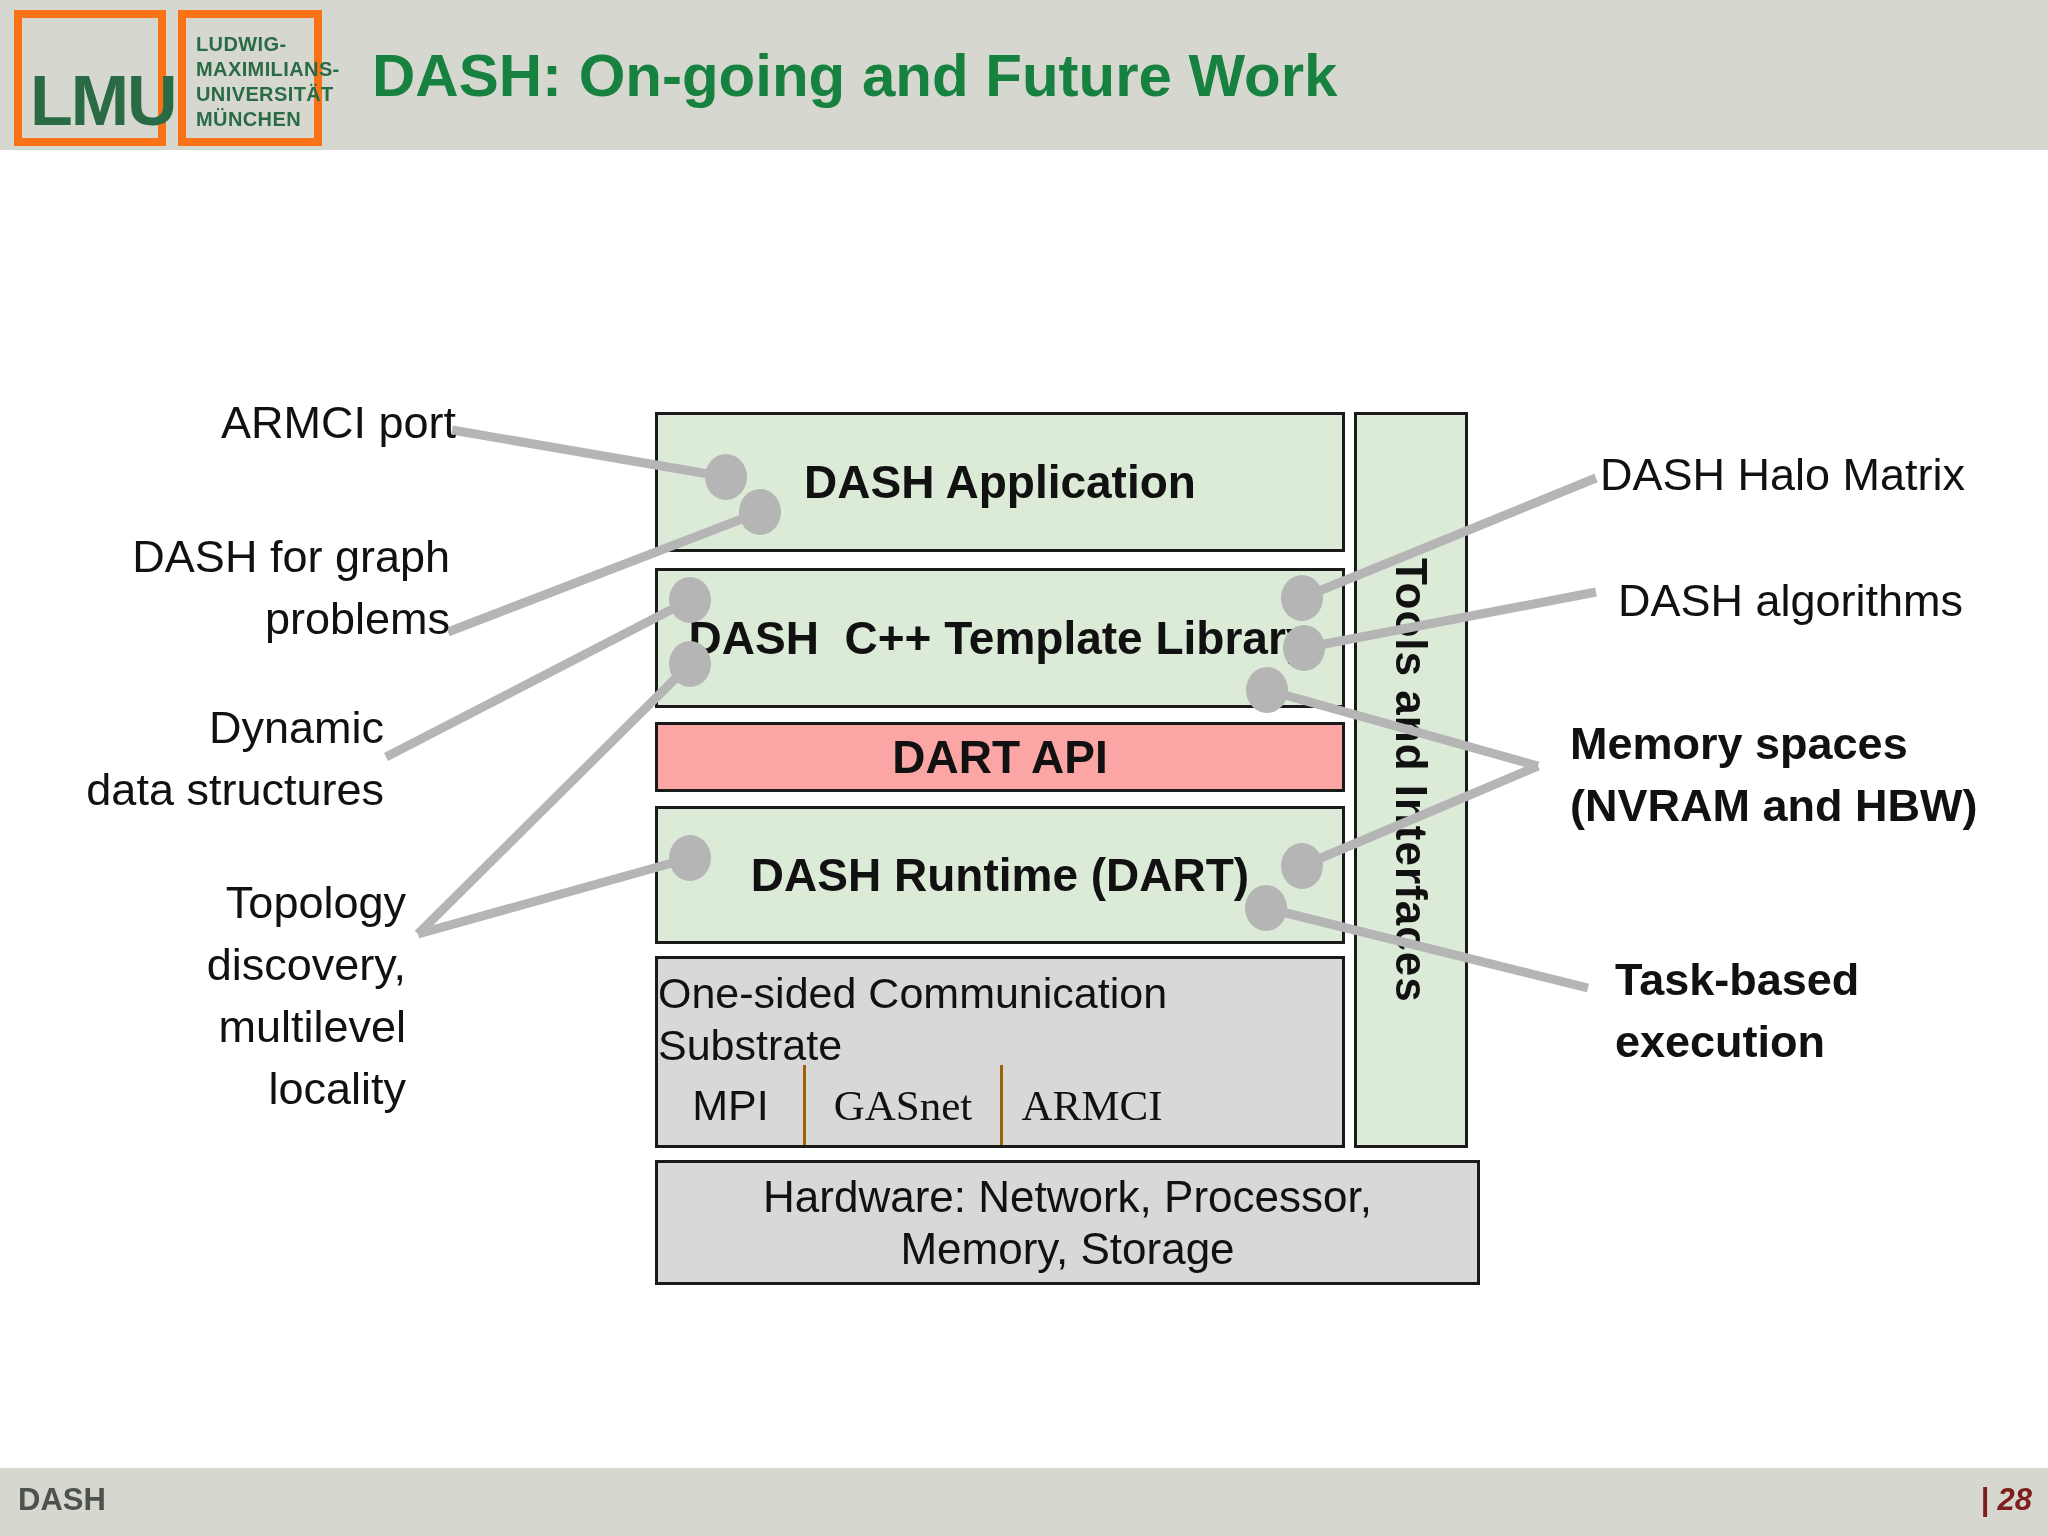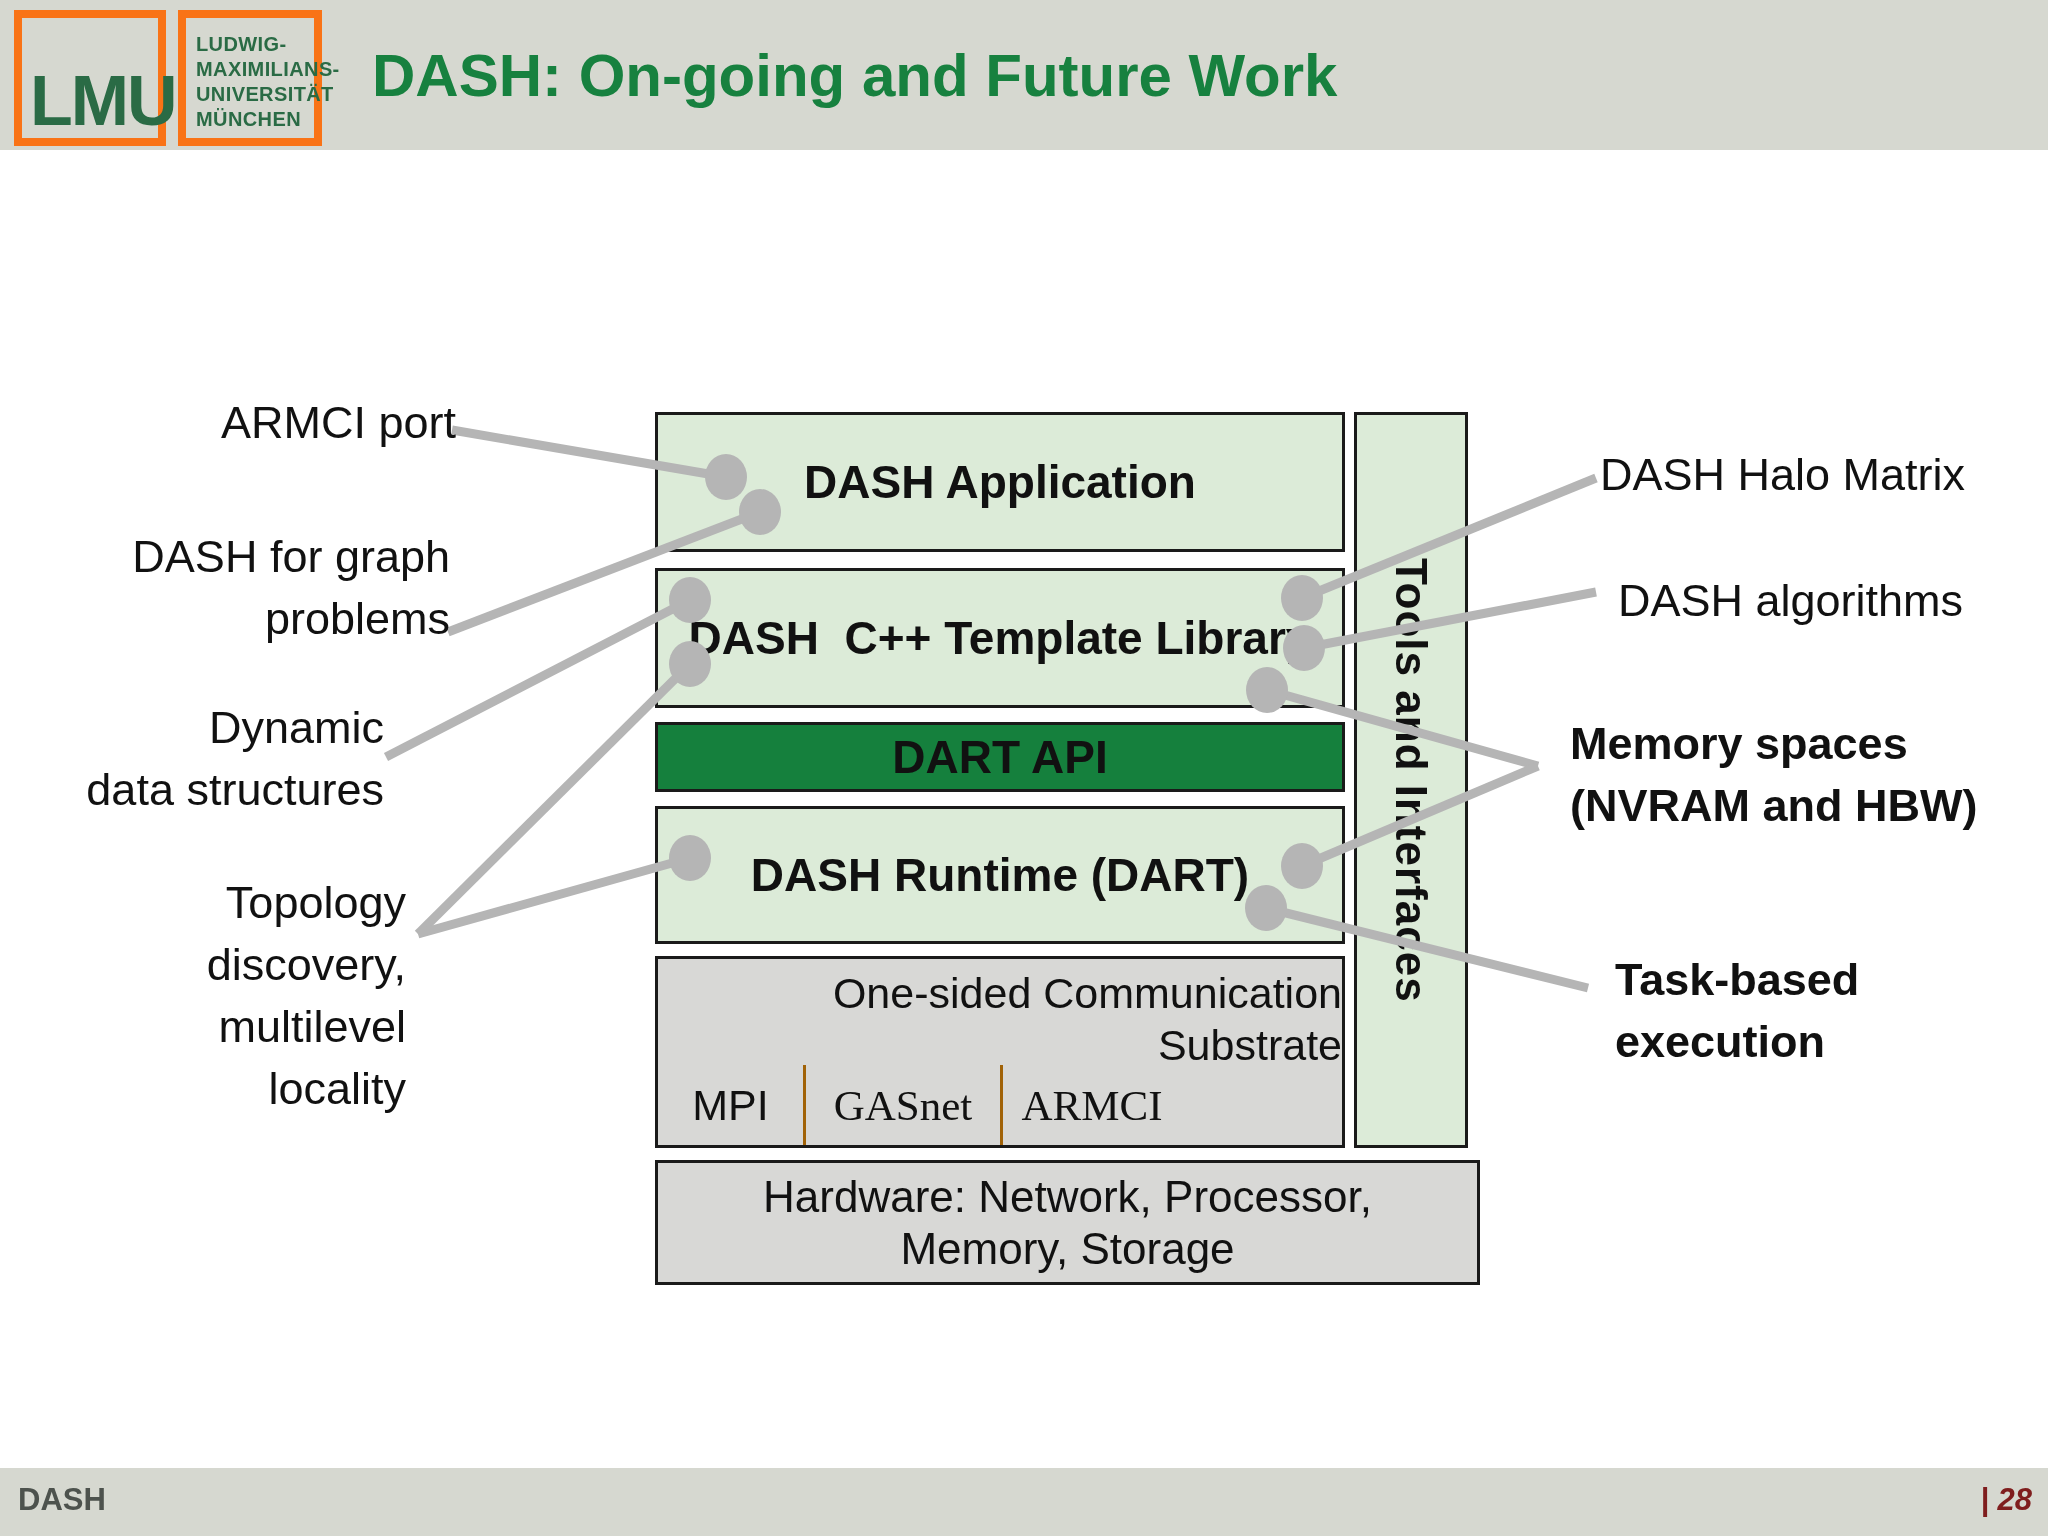--- a/index.html
+++ b/index.html
@@ -15,33 +15,33 @@
                color:#2a6b45;letter-spacing:-2px;line-height:74px;}
   .uni-lines{position:absolute;left:10px;bottom:6px;font-size:20px;font-weight:bold;
              color:#2a6b45;line-height:25px;letter-spacing:0.4px;}
   .slide-title{position:absolute;left:372px;top:40px;font-size:60px;font-weight:bold;
                color:#17813f;line-height:72px;}
 
   
   .box{position:absolute;border:3px solid #1a1a1a;box-sizing:border-box;
        display:flex;align-items:center;justify-content:center;}
   .green{background:#dcebd8;}
-  .blue{background:#15803d;}
+  .blue{background:#fca5a5;}
   .gray{background:#d8d8d6;}
   .box-label{font-size:46px;font-weight:bold;color:#111;white-space:pre;text-align:center;}
 
   .layer-app{left:655px;top:412px;width:690px;height:140px;}
   .layer-tl{left:655px;top:568px;width:690px;height:140px;}
   .layer-dart{left:655px;top:722px;width:690px;height:70px;}
   .layer-runtime{left:655px;top:806px;width:690px;height:138px;}
   .layer-substrate{left:655px;top:956px;width:690px;height:192px;display:block;}
   .layer-hardware{left:655px;top:1160px;width:825px;height:125px;flex-direction:column;}
   .tools-box{left:1354px;top:412px;width:114px;height:736px;}
 
-  .sub-line{position:absolute;left:0;width:100%;text-align:right;font-size:43px;color:#111;line-height:52px;}
+  .sub-line{position:absolute;left:0;width:100%;text-align:left;font-size:43px;color:#111;line-height:52px;}
   .sub-line1{top:8px;}
   .sub-line2{top:60px;}
   .backend-row{position:absolute;left:0;bottom:0;width:100%;height:80px;display:flex;}
   .backend-cell{display:flex;align-items:center;justify-content:center;
                 font-size:43px;color:#111;box-sizing:border-box;}
   .backend-cell + .backend-cell{border-left:3px solid #a16207;font-family:Liberation Serif, serif;}
   .hw-line{font-size:44px;color:#111;line-height:52px;text-align:center;}
 
   .tools-label{writing-mode:vertical-rl;text-orientation:mixed;
                font-size:44px;font-weight:bold;color:#111;letter-spacing:1px;}

